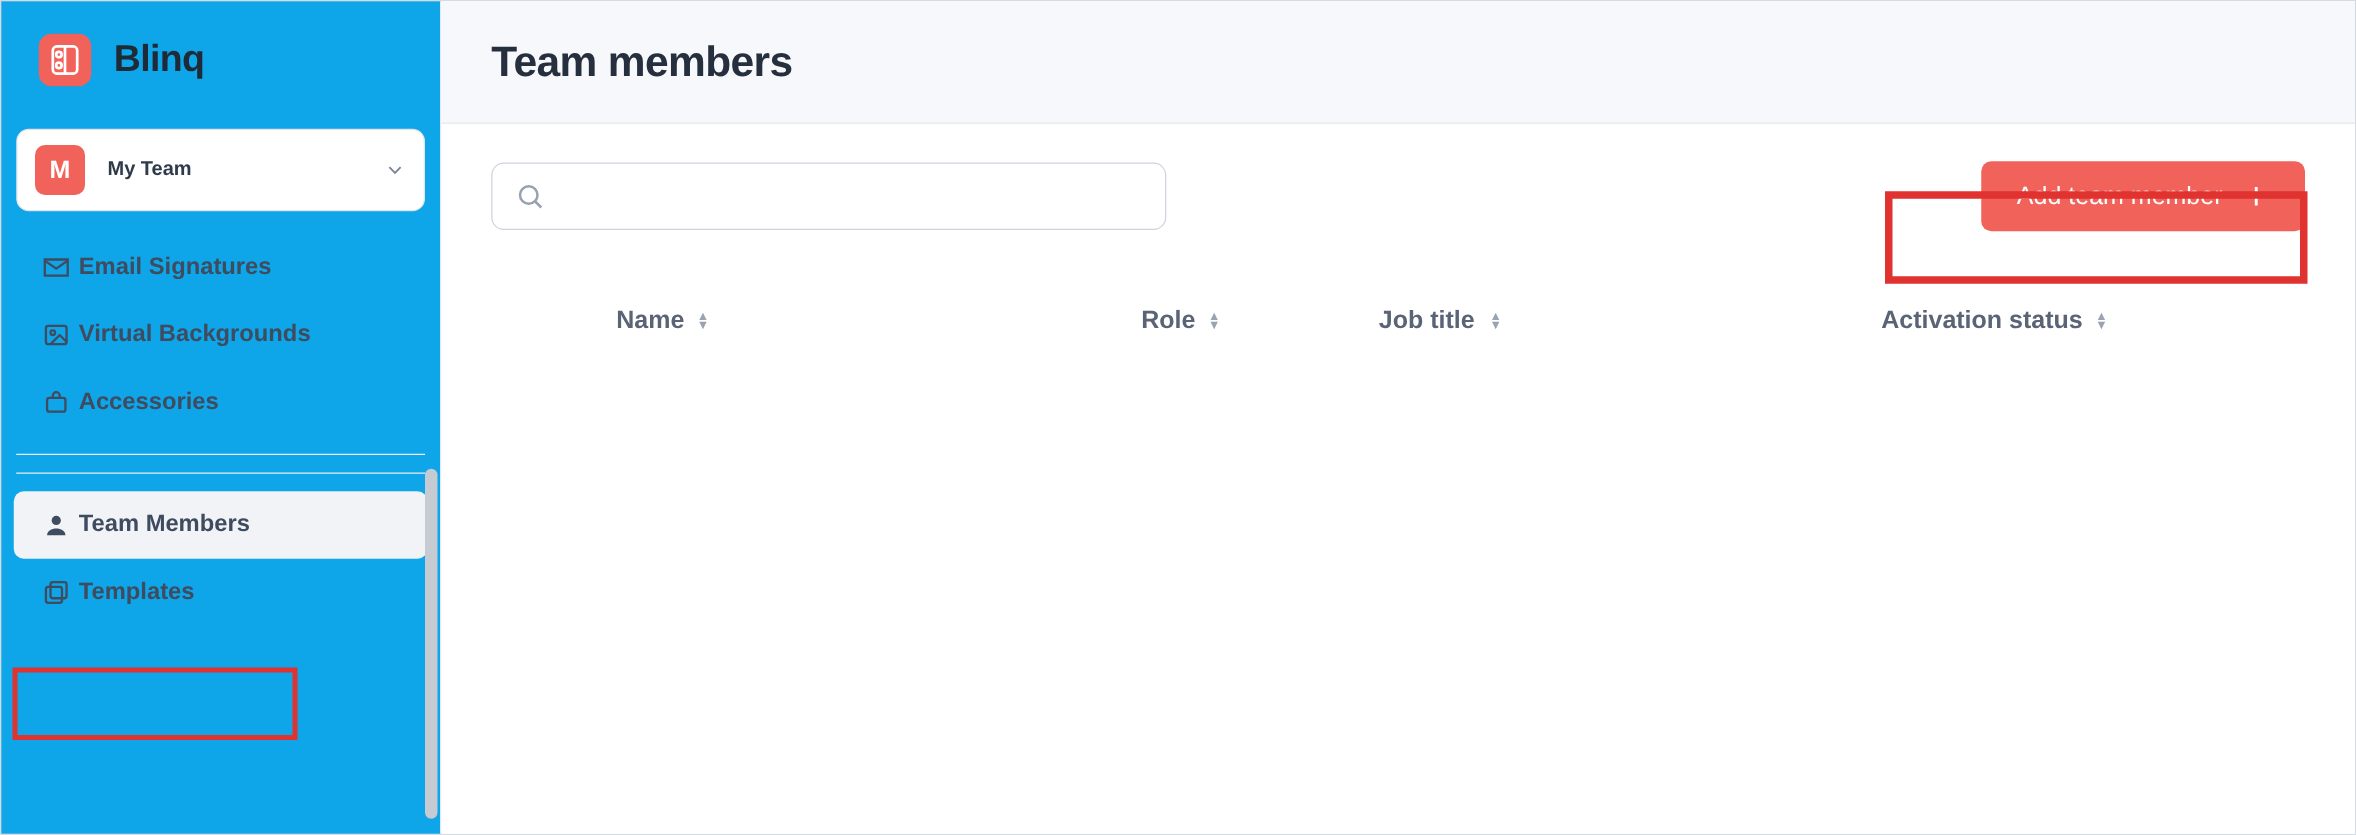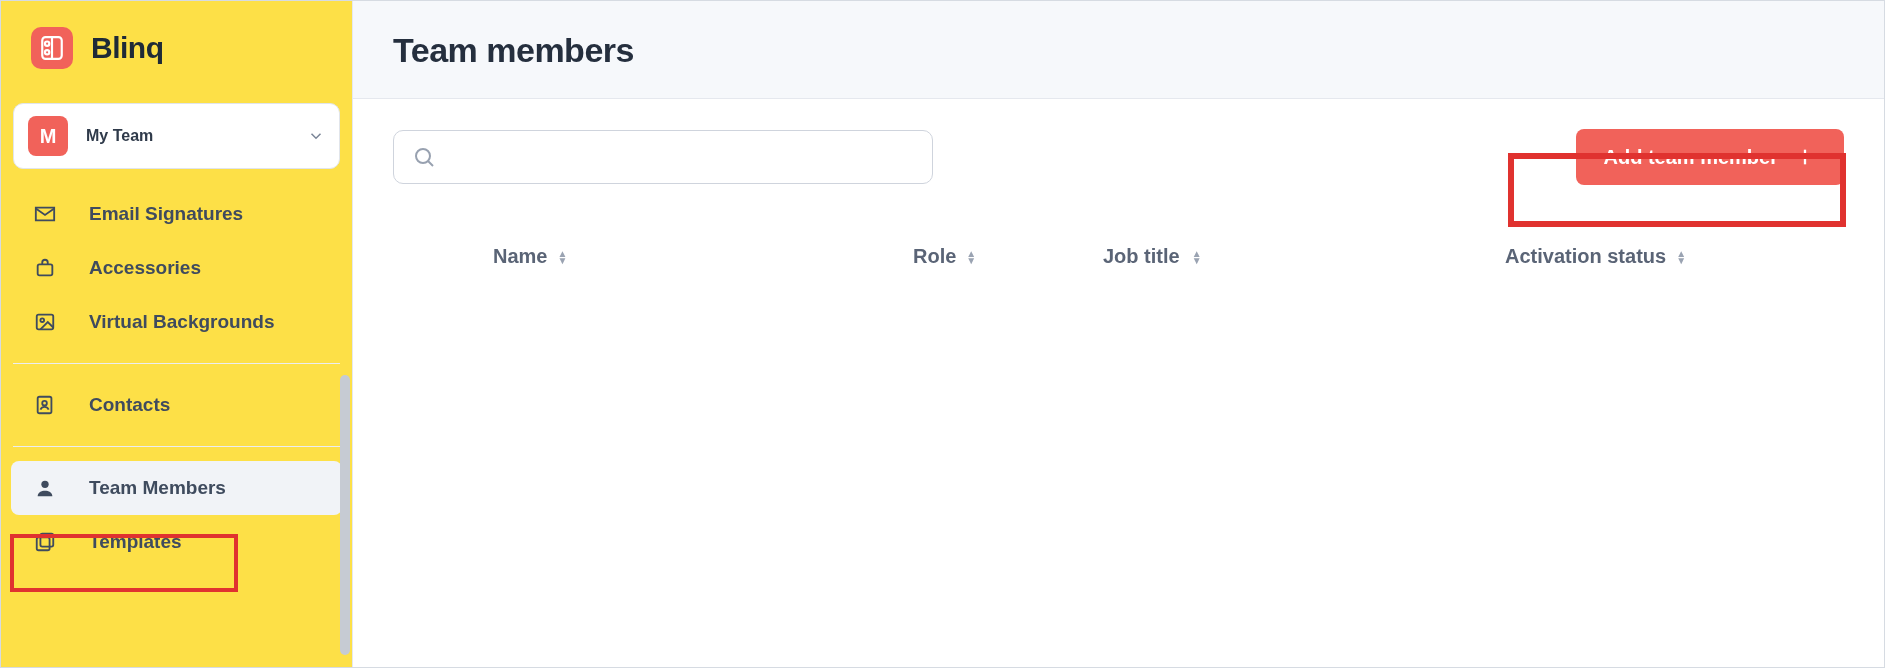--- a/index.html
+++ b/index.html
@@ -7,21 +7,21 @@
   body { display:flex; border:1px solid #d6dbe2; background:#fff; overflow:hidden; }
 
   
   .sidebar {
     width: 352px;
     min-width:352px;
     height:100%;
     border-right:1px solid #e5e8ee;
     display:flex;
     flex-direction:column;
-    background:#fde047;
+    background:#0ea5e9;
     position:relative;
   }
   .brand {
     display:flex;
     align-items:center;
     gap:18px;
     padding:26px 30px 14px 30px;
   }
   .brand-logo {
     width:42px; height:42px;
@@ -56,21 +56,21 @@
     position:relative;
     flex:1;
     overflow:hidden;
   }
   .scrollbar-thumb {
     position:absolute; right:2px; top:188px; width:10px; height:280px;
     background:#c6cbd3; border-radius:5px; cursor:pointer;
   }
 
   .nav-item {
-    display:flex; align-items:flex-start; gap:32px;
+    display:flex; align-items:flex-start; gap:6px;
     padding:16px 14px 16px 32px;
     font-size:19px; font-weight:600; color:#3f4b5e;
     cursor:pointer;
   }
   .nav-item .icon { width:24px; display:flex; justify-content:center; color:#3f4b5e; }
   .nav-item.active {
     background:#f1f3f7;
     border-radius:8px;
     margin:0 10px;
     padding-left:22px;
@@ -110,21 +110,21 @@
     background:transparent; color:#2f3a4a;
   }
 
   .add-btn {
     background:#f1625a;
     color:#fff;
     border:none;
     border-radius:8px;
     height:56px;
     padding:0 28px;
-    font-size:20px; font-weight:700;
+    font-size:20px; font-weight:400;
     display:flex; align-items:center; gap:16px;
     cursor:pointer;
   }
   .hl-main { right:38px; top:152px; width:338px; height:74px; border-width:6px; }
 
   .table-head {
     display:flex; align-items:center;
     padding:60px 40px 0 40px;
     font-size:20px; font-weight:700; color:#5a6476;
   }
@@ -172,50 +172,40 @@
             <path d="M2 5h20v14H2z" fill="none" stroke="currentColor" stroke-width="2"></path>
             <path d="M2 6l10 7 10-7" fill="none" stroke="currentColor" stroke-width="2"></path>
           </svg>
       </span>
       <span>Email Signatures</span>
     </div>
 
     <div class="nav-item">
       <span class="icon">
         <svg width="22" height="22" viewBox="0 0 24 24" fill="none" stroke="currentColor" stroke-width="2">
-            <rect x="4" y="8" width="16" height="12" rx="2"></rect>
-            <path d="M9 8V6a3 3 0 0 1 6 0v2"></path>
-          </svg>
-      </span>
-      <span>Accessories</span>
-    </div>
-
-    <div class="nav-item">
-      <span class="icon">
-        <svg width="22" height="22" viewBox="0 0 24 24" fill="none" stroke="currentColor" stroke-width="2">
             <rect x="3" y="4" width="18" height="16" rx="2"></rect>
             <circle cx="9" cy="10" r="2"></circle>
             <path d="M21 18l-6-6-8 8"></path>
           </svg>
       </span>
       <span>Virtual Backgrounds</span>
     </div>
 
+    <div class="nav-item">
+      <span class="icon">
+        <svg width="22" height="22" viewBox="0 0 24 24" fill="none" stroke="currentColor" stroke-width="2">
+            <rect x="4" y="8" width="16" height="12" rx="2"></rect>
+            <path d="M9 8V6a3 3 0 0 1 6 0v2"></path>
+          </svg>
+      </span>
+      <span>Accessories</span>
+    </div>
+
     <div class="nav-sep"></div>
 
-    <div class="nav-item">
-      <span class="icon">
-        <svg width="22" height="22" viewBox="0 0 24 24" fill="none" stroke="currentColor" stroke-width="2">
-            <rect x="4" y="3" width="15" height="18" rx="2"></rect>
-            <circle cx="11.5" cy="10" r="2.5"></circle>
-            <path d="M7 17c1-2 3-3 4.5-3s3.5 1 4.5 3"></path>
-          </svg>
-      </span>
-      <span>Contacts</span>
-    </div>
 
     <div class="nav-sep"></div>
 
     <div class="nav-item active">
       <span class="icon">
         <svg width="22" height="22" viewBox="0 0 24 24" fill="currentColor">
             <circle cx="12" cy="8" r="4"></circle>
             <path d="M4 21c0-4 4-6 8-6s8 2 8 6"></path>
           </svg>
       </span>

